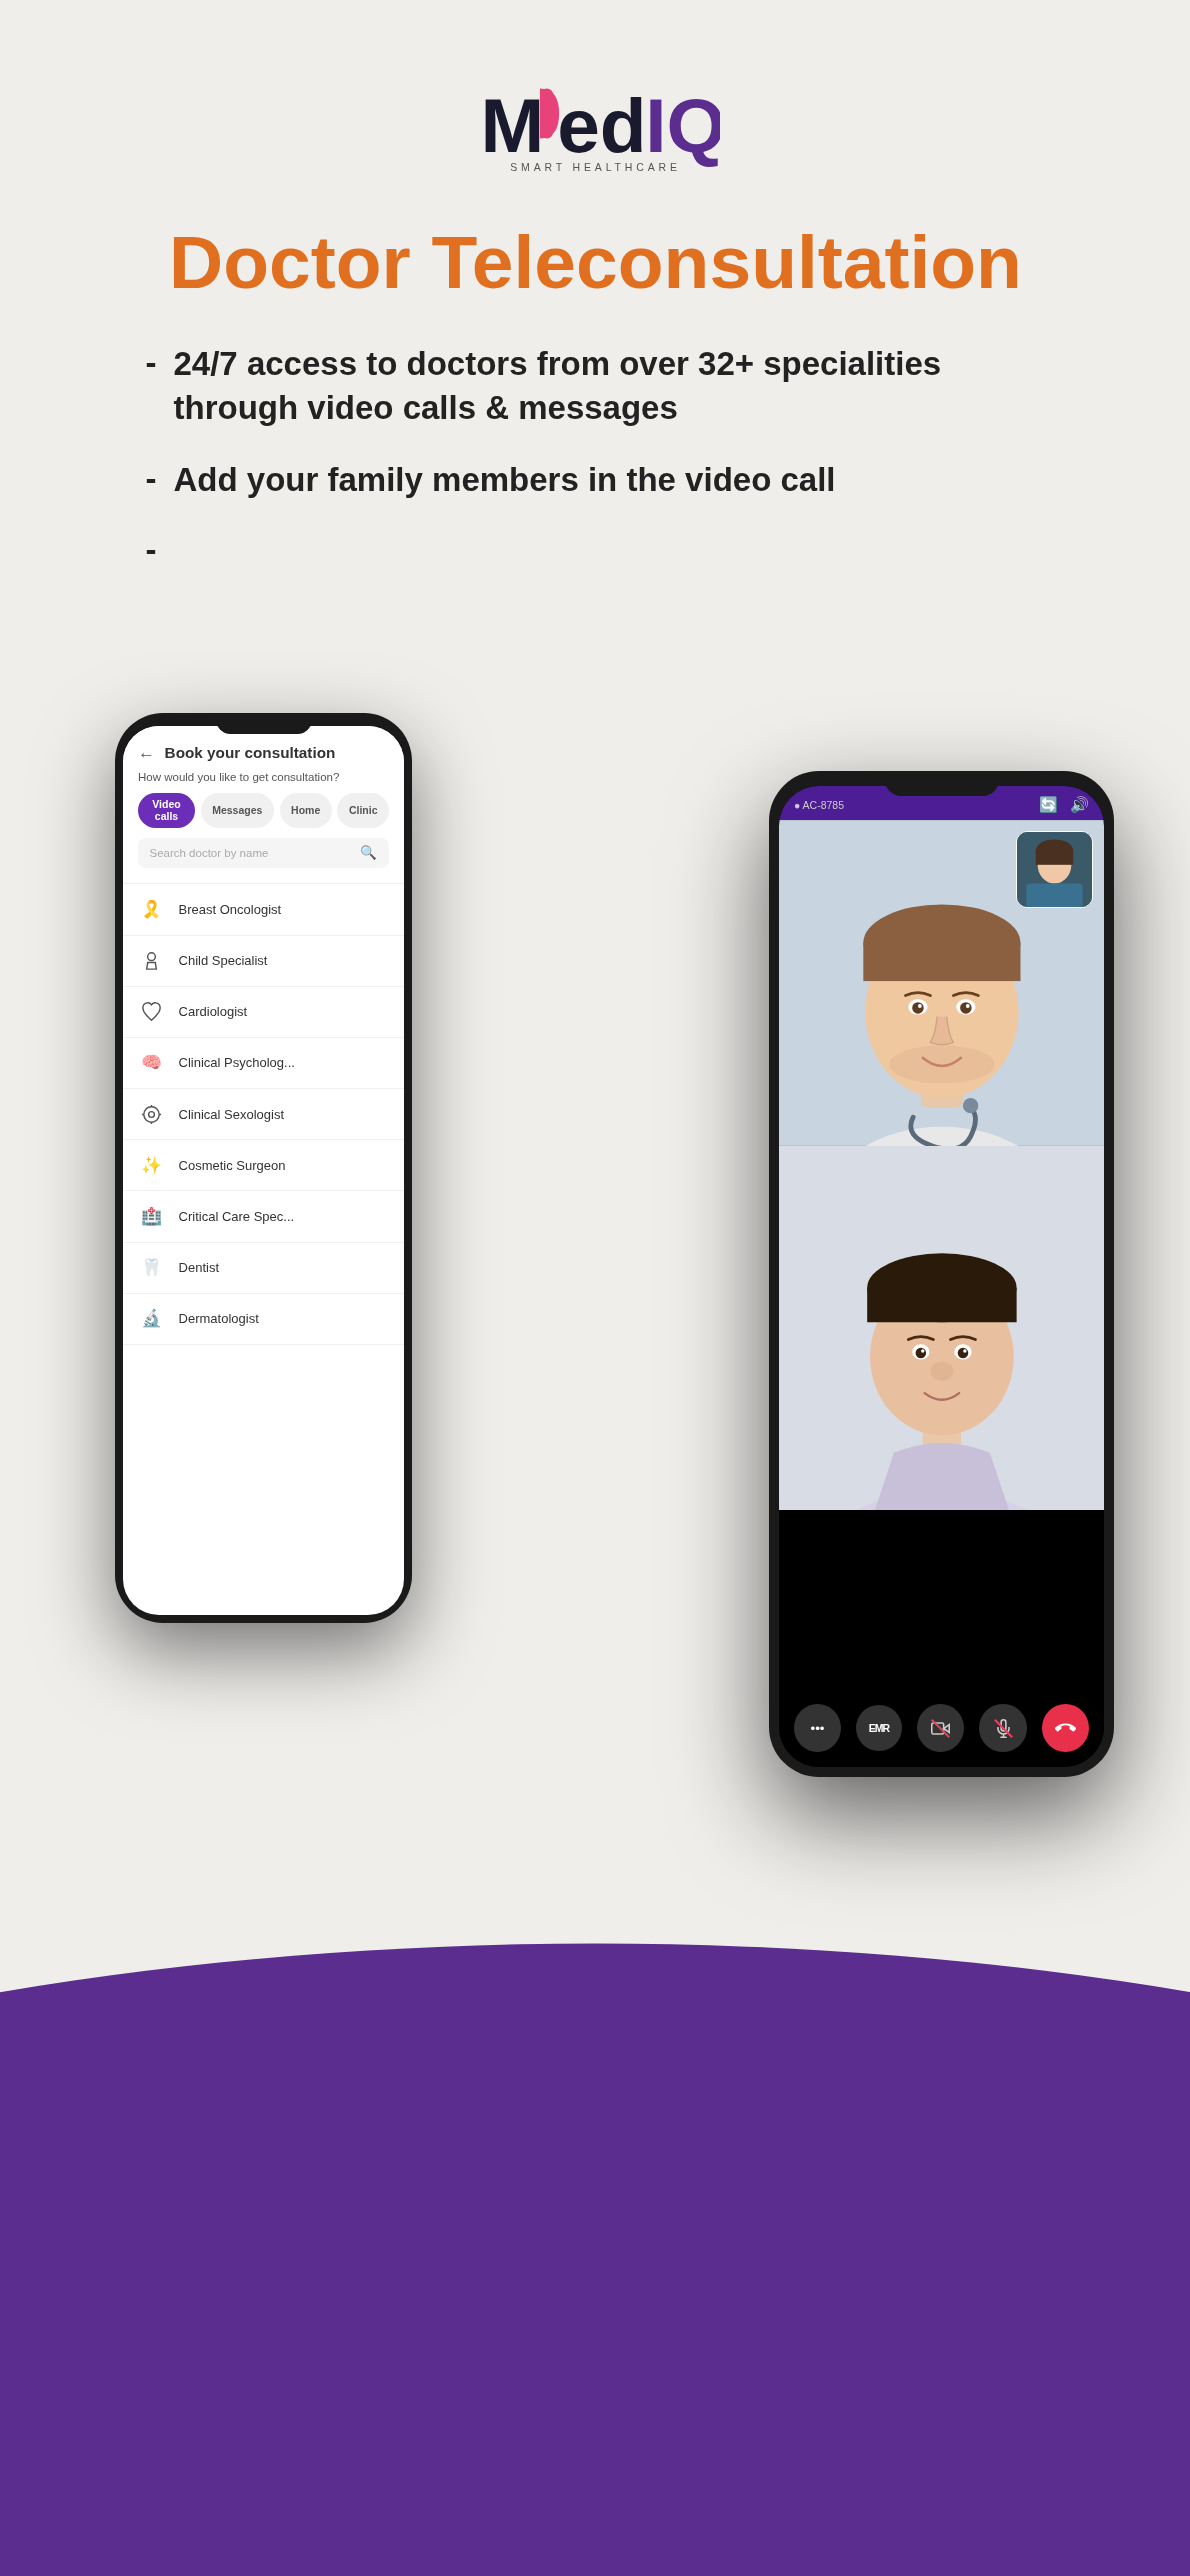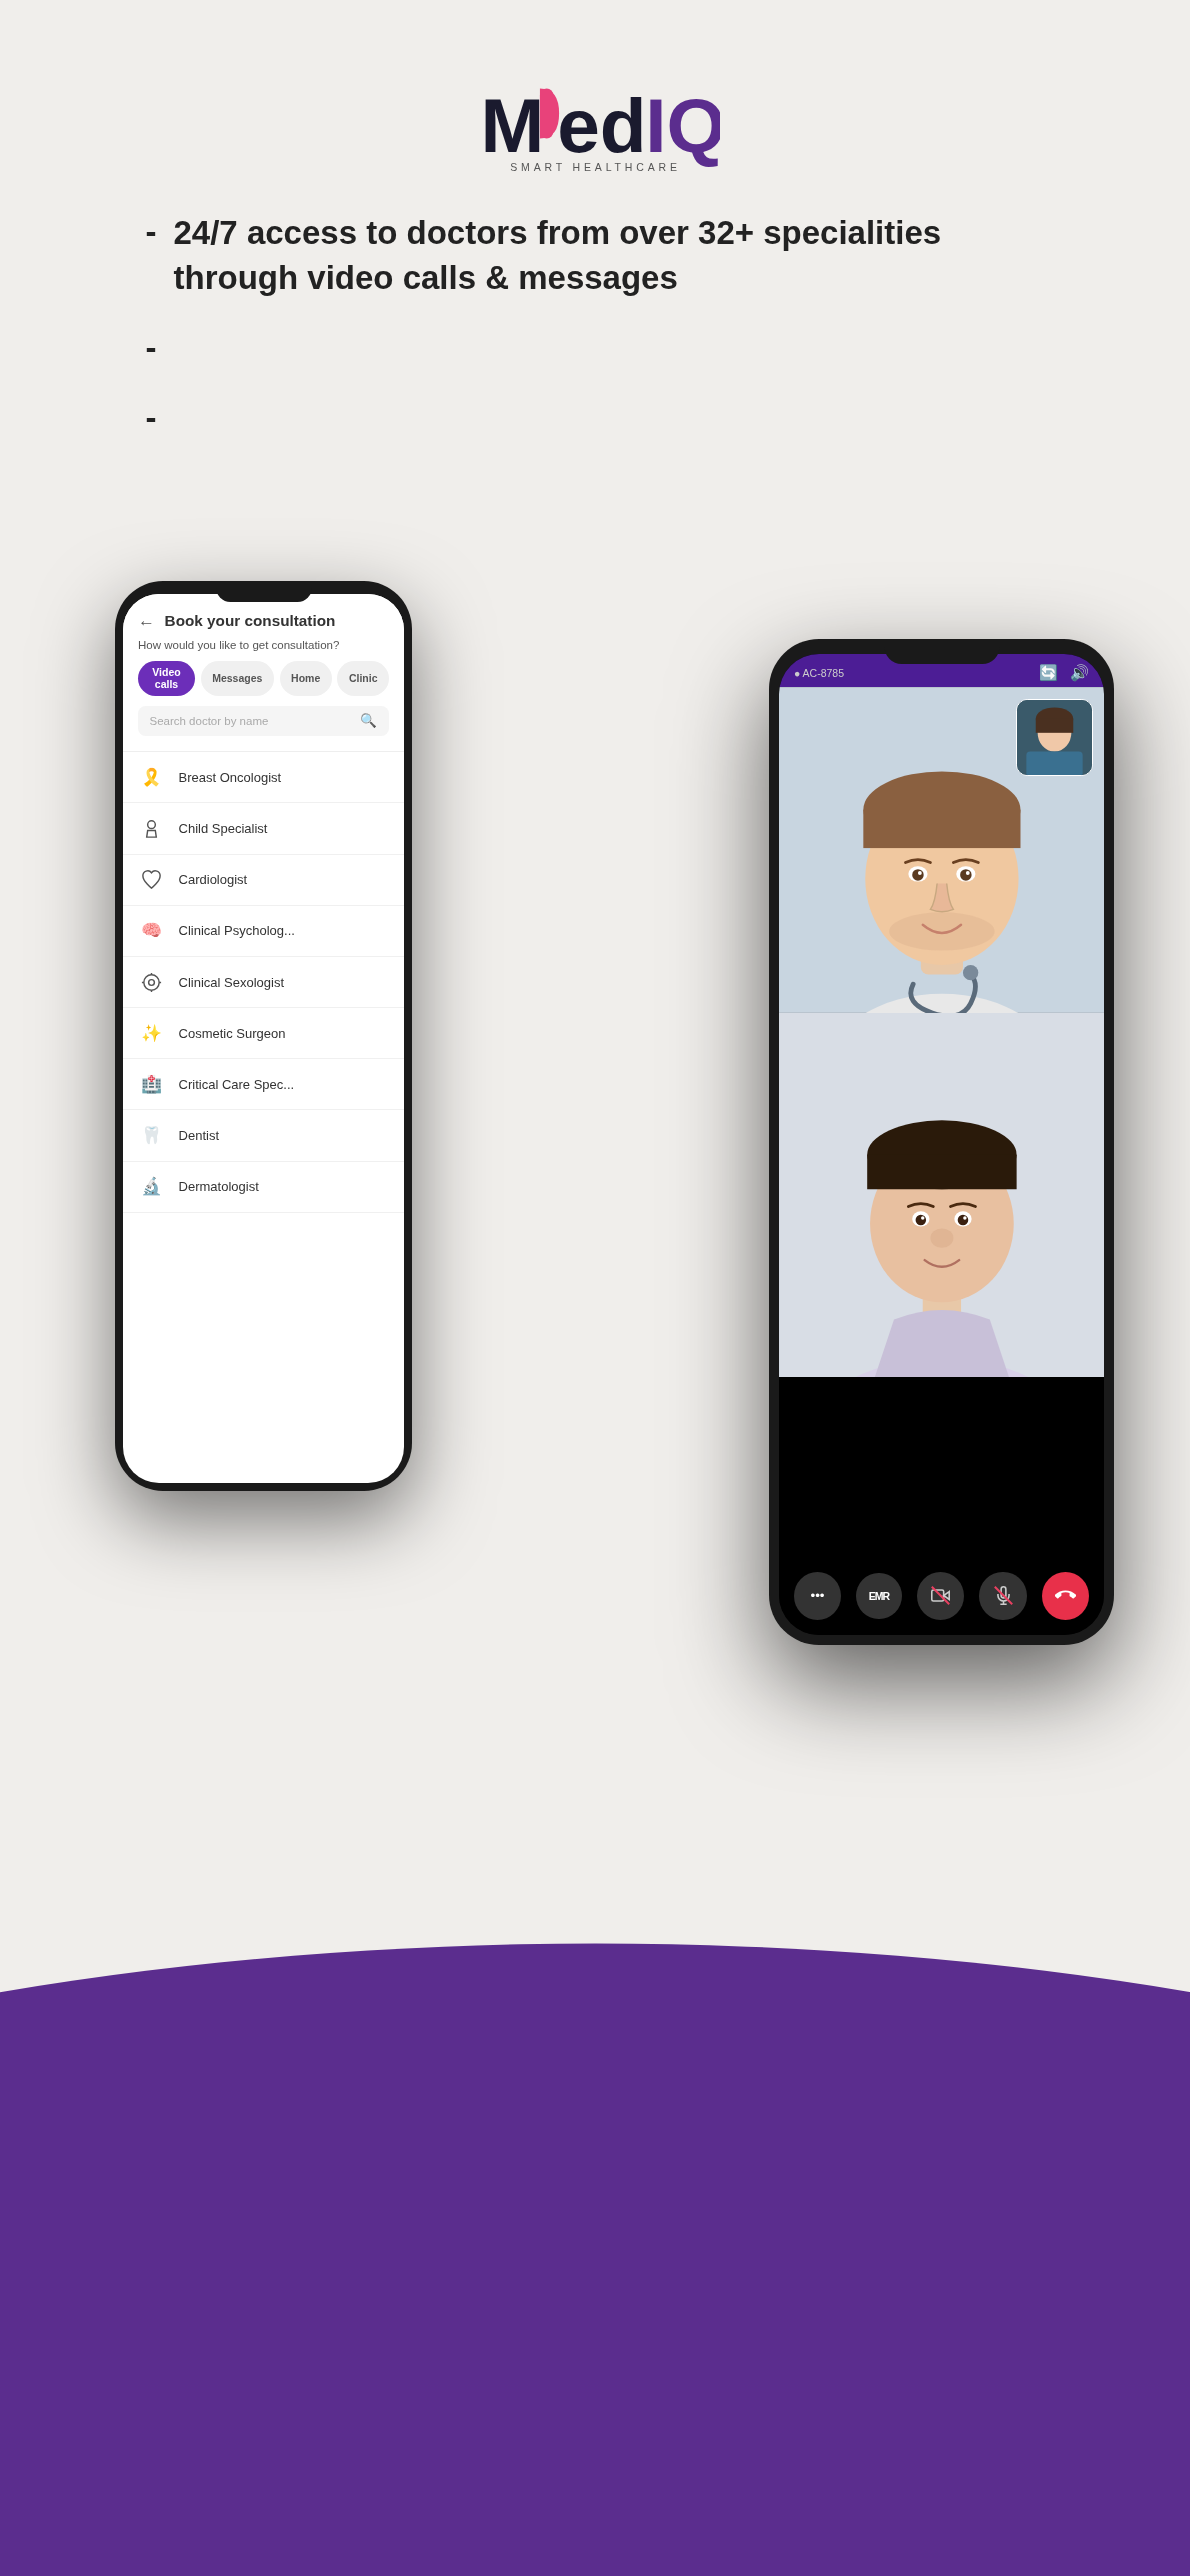--- a/index.html
+++ b/index.html
@@ -360,28 +360,30 @@
       <path d="M72 12 Q92 12 92 38 Q92 64 72 64 Z" fill="#e8427a"></path>
 
       <text x="90" y="78" font-family="Arial Black, sans-serif" font-size="80" font-weight="900" fill="#1a1a2e">ed</text>
 
       <text x="182" y="78" font-family="Arial Black, sans-serif" font-size="80" font-weight="900" fill="#5b2d8e">IQ</text>
 
       <text x="130" y="98" font-family="Arial, sans-serif" font-size="11" fill="#555" text-anchor="middle" letter-spacing="4">SMART HEALTHCARE</text>
     </svg>
   </div>
 
+  <h1 class="main-heading">Doctor Teleconsultation</h1>
 
   <div class="features-list">
     <div class="feature-item">
       <span class="feature-dash">-</span>
       <span class="feature-text">24/7 access to doctors from over 32+ specialities through video calls &amp; messages</span>
     </div>
     <div class="feature-item">
       <span class="feature-dash">-</span>
+      <span class="feature-text">Add your family members in the video call</span>
     </div>
     <div class="feature-item">
       <span class="feature-dash">-</span>
     </div>
   </div>
 
   <div class="phones-section">
 
     <div class="phone-left">
       <div class="phone-left-notch"></div>

